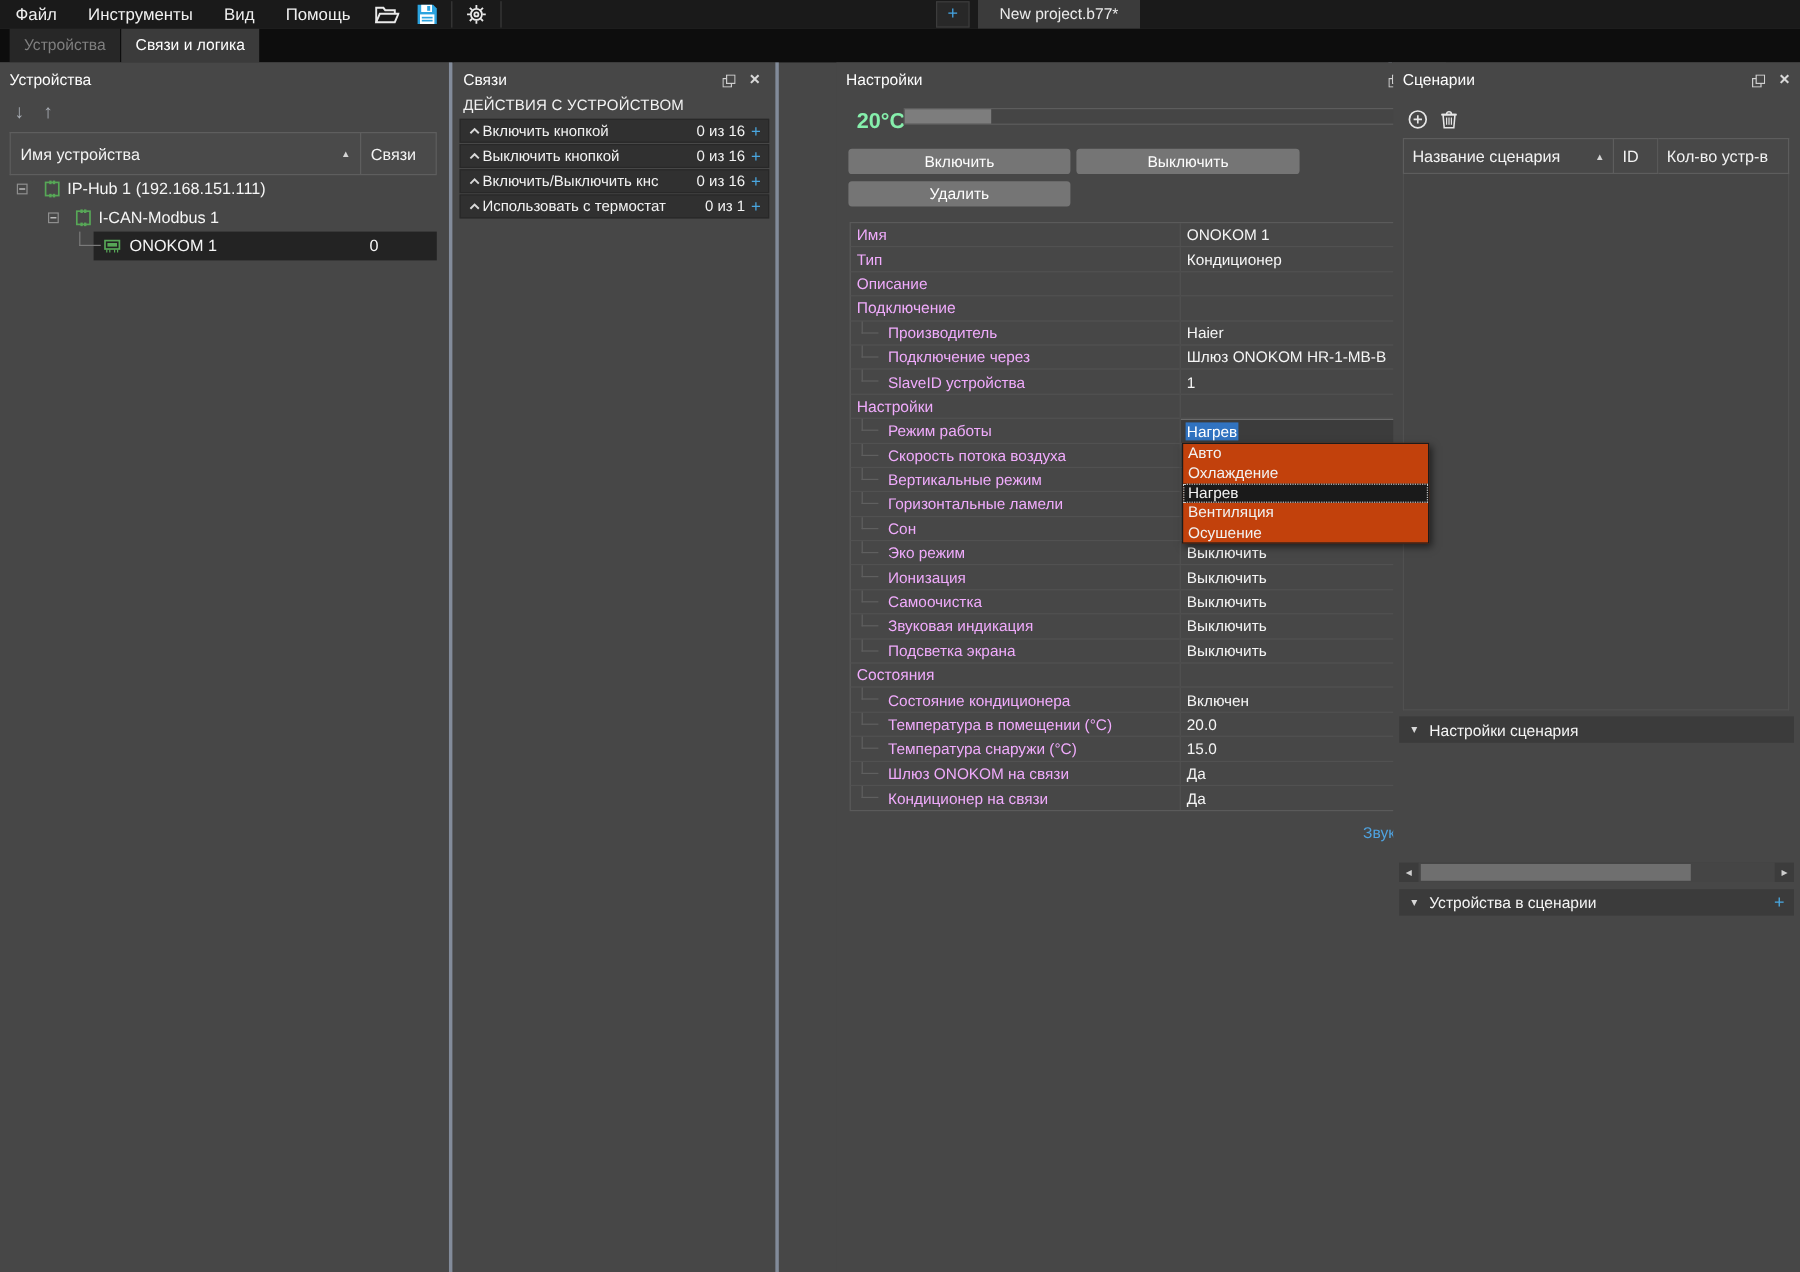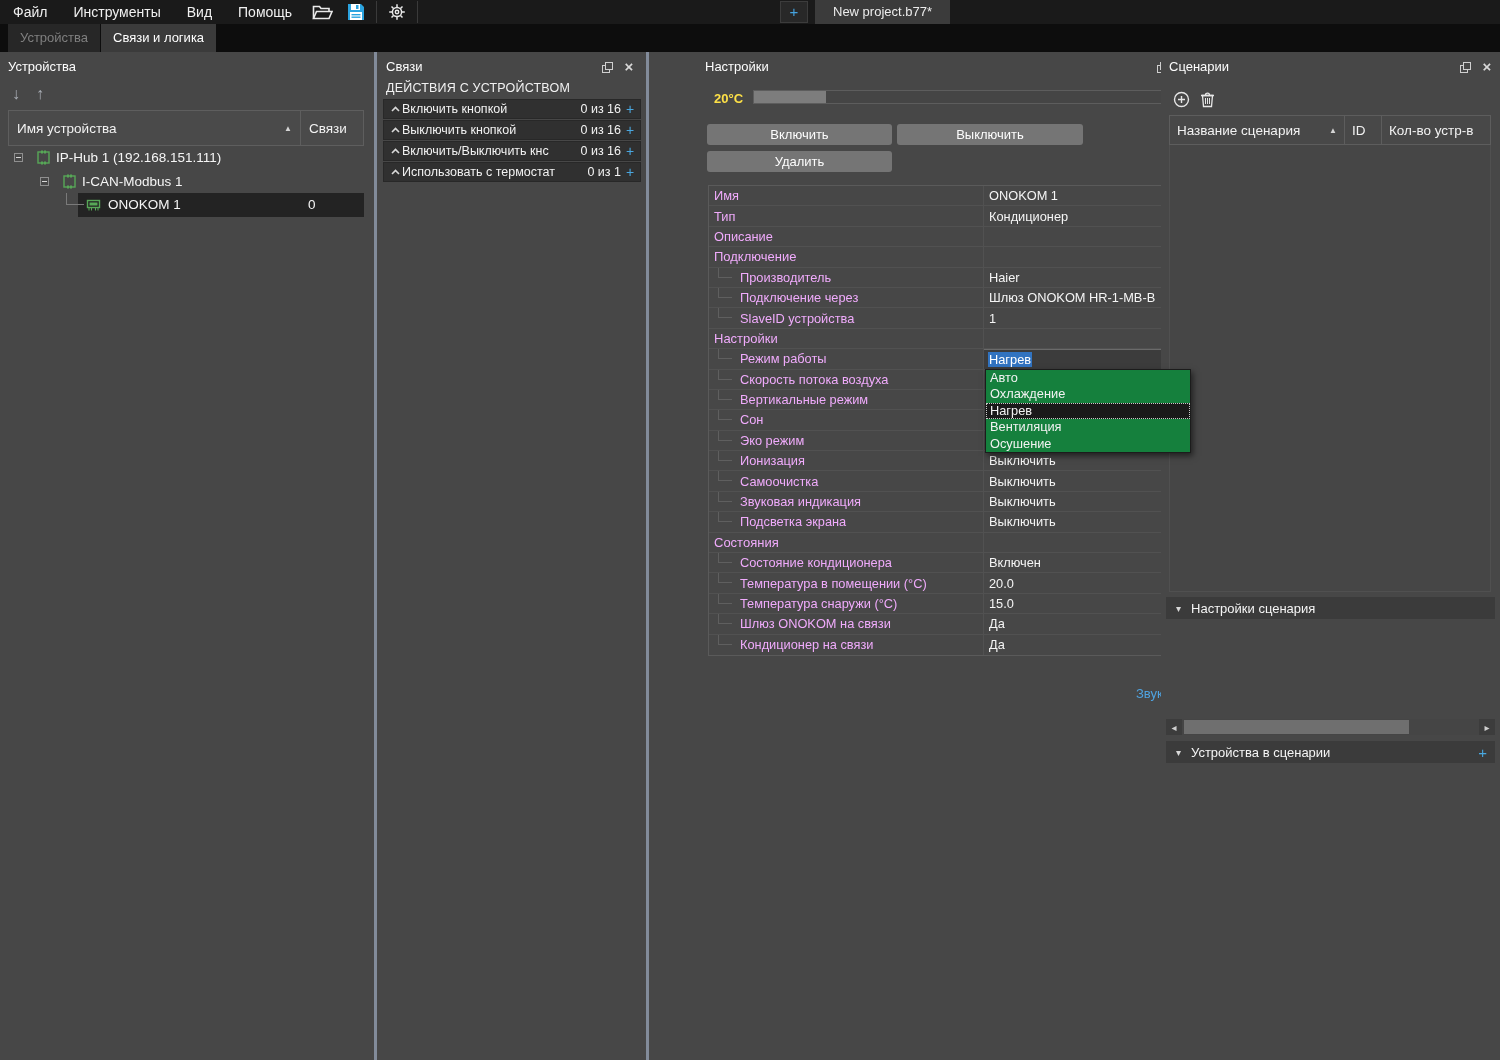--- a/index.html
+++ b/index.html
@@ -60,21 +60,21 @@
   .section-label { position:absolute; left:8px; top:29px; font-size:12.5px; color:#f2f2f2; letter-spacing:.2px; }
   .actions { position:absolute; left:5px; top:47px; width:258px; }
   .action-row { display:flex; align-items:center; height:20px; margin-bottom:1px;
     background:#303030; border:1px solid #282828; padding:0 4px; }
   .action-caret { width:14px; display:flex; justify-content:center; }
   .action-label { flex:1; font-size:12.5px; color:#f2f2f2; white-space:nowrap; overflow:hidden; }
   .action-count { font-size:12.5px; color:#f2f2f2; margin:0 3px 0 2px; white-space:nowrap; }
   .action-plus { width:12px; text-align:center; color:#4aa7e0; font-size:14px; line-height:18px; }
 
   
-  .temp-label { position:absolute; left:17px; top:39px; font-size:13px; font-weight:600; color:#fde047; }
+  .temp-label { position:absolute; left:17px; top:39px; font-size:18px; font-weight:600; color:#86efac; }
   .temp-track { position:absolute; left:56px; top:38px; width:427px; height:14px;
     background:#454545; border:1px solid #5d5d5d; }
   .temp-fill { height:100%; background:#7d7d7d; }
   .btn { position:absolute; height:21px; background:#757575; border-radius:3px; color:#fdfdfd;
     font-size:13px; text-align:center; line-height:21px; }
   #btn-on  { left:10px;  top:72px; width:185px; }
   #btn-off { left:200px; top:72px; width:186px; }
   #btn-del { left:10px;  top:99px; width:185px; }
 
   .prop-grid { position:absolute; left:11px; top:133px; width:483px; border:1px solid #5a5a5a; }
@@ -92,21 +92,21 @@
   .prop-row.group .prop-label { font-size:13px; }
 
   .combo { display:flex; align-items:stretch; width:100%; height:100%; background:#3c3c3c;
     border-top:1px solid #6a6a6a; margin-left:-5px; }
   .combo-text { flex:1; display:flex; align-items:center; padding-left:4px; font-size:12.8px; }
   .combo-text .sel { background:#3173c0; color:#fff; padding:0 1px; }
   .combo-btn { width:17px; background:#d2d2d2; display:flex; align-items:center; justify-content:center; }
   .combo-btn .tri { width:0; height:0; border-left:4px solid transparent; border-right:4px solid transparent;
     border-top:5px solid #2b2b2b; }
 
-  .dropdown-popup { position:absolute; left:288px; top:317px; width:206px; background:#15803d;
+  .dropdown-popup { position:absolute; left:288px; top:317px; width:206px; background:#c2410c;
     border:1px solid #1c1c1c; box-shadow:2px 3px 6px rgba(0,0,0,.55); z-index:10; }
   .dd-item { height:16.4px; line-height:16.4px; padding-left:4px; font-size:12.8px; color:#f2f2f2; }
   .dd-item.focused { background:#1a1a1a; outline:1px dotted #c9c9c9; outline-offset:-1px; }
 
   .update-link { position:absolute; right:14px; top:634px; color:#4fa3e0; font-size:13px; }
 
   
   .scn-toolbar { position:absolute; left:12px; top:39px; display:flex; gap:10px; }
   .scn-table-head { position:absolute; left:8px; top:63px; width:322px; display:flex; height:30px; }
   .scn-th { background:#484848; border:1px solid #5d5d5d; display:flex; align-items:center;
@@ -396,20 +396,27 @@
         <div class="prop-row">
           <div class="prop-label lvl1">
             <span class="prop-tick"></span>
             <span class="lbl">Вертикальные режим</span>
           </div>
           <div class="prop-value"></div>
         </div>
         <div class="prop-row">
           <div class="prop-label lvl1">
             <span class="prop-tick"></span>
+            <span class="lbl">Горизонтальные ламели</span>
+          </div>
+          <div class="prop-value"></div>
+        </div>
+        <div class="prop-row">
+          <div class="prop-label lvl1">
+            <span class="prop-tick"></span>
             <span class="lbl">Сон</span>
           </div>
           <div class="prop-value"></div>
         </div>
         <div class="prop-row">
           <div class="prop-label lvl1">
             <span class="prop-tick"></span>
             <span class="lbl">Эко режим</span>
           </div>
           <div class="prop-value">Выключить</div>

